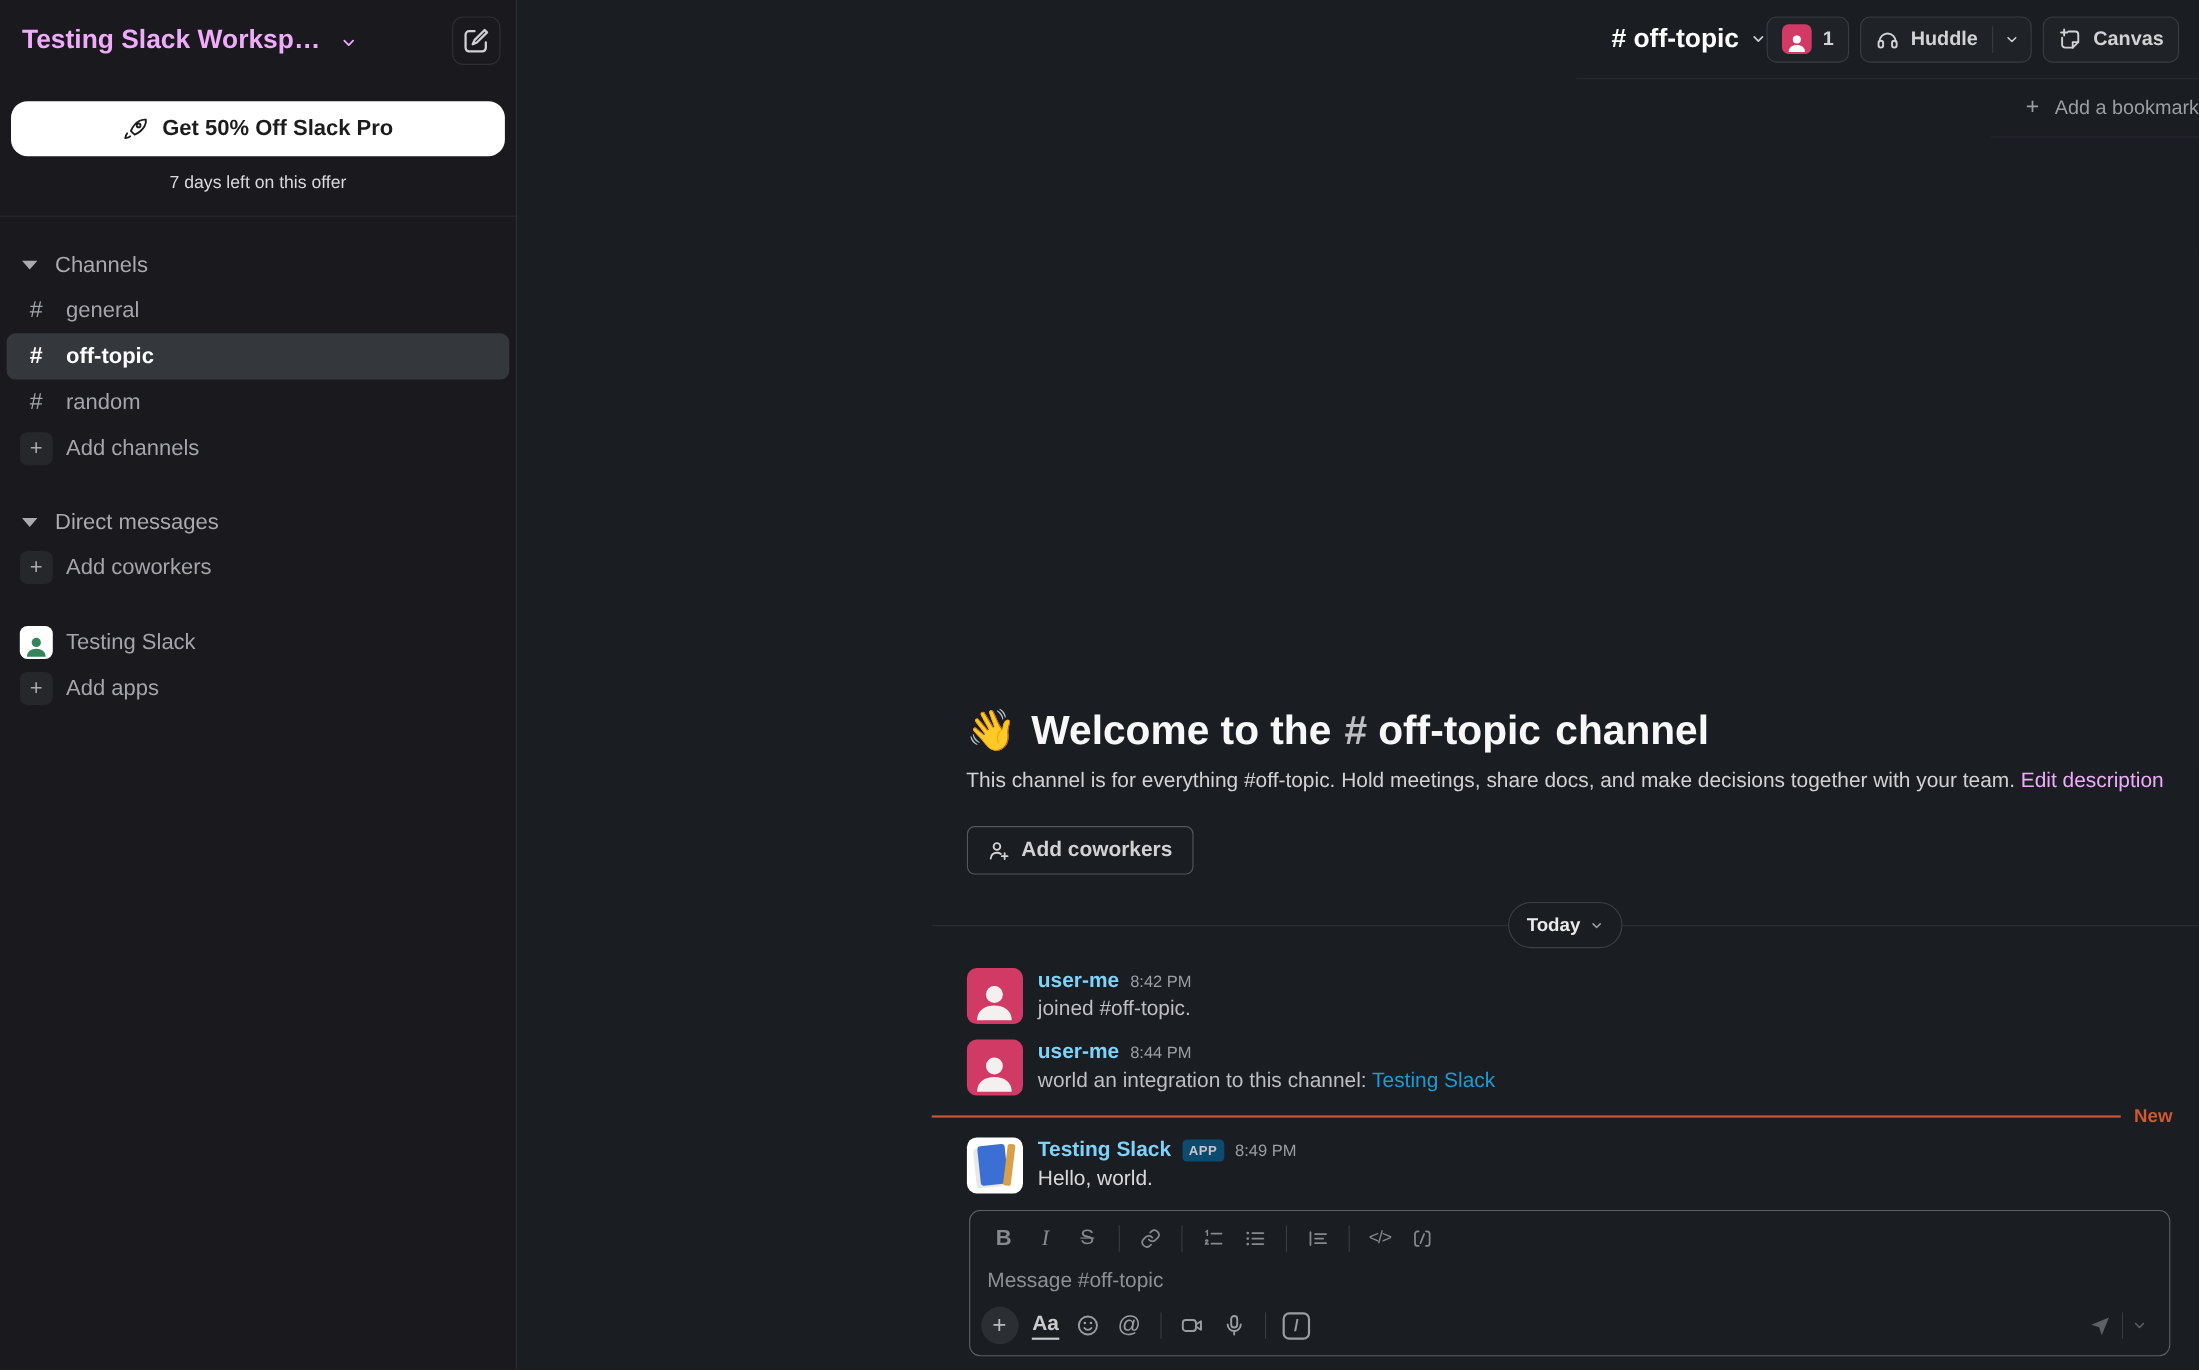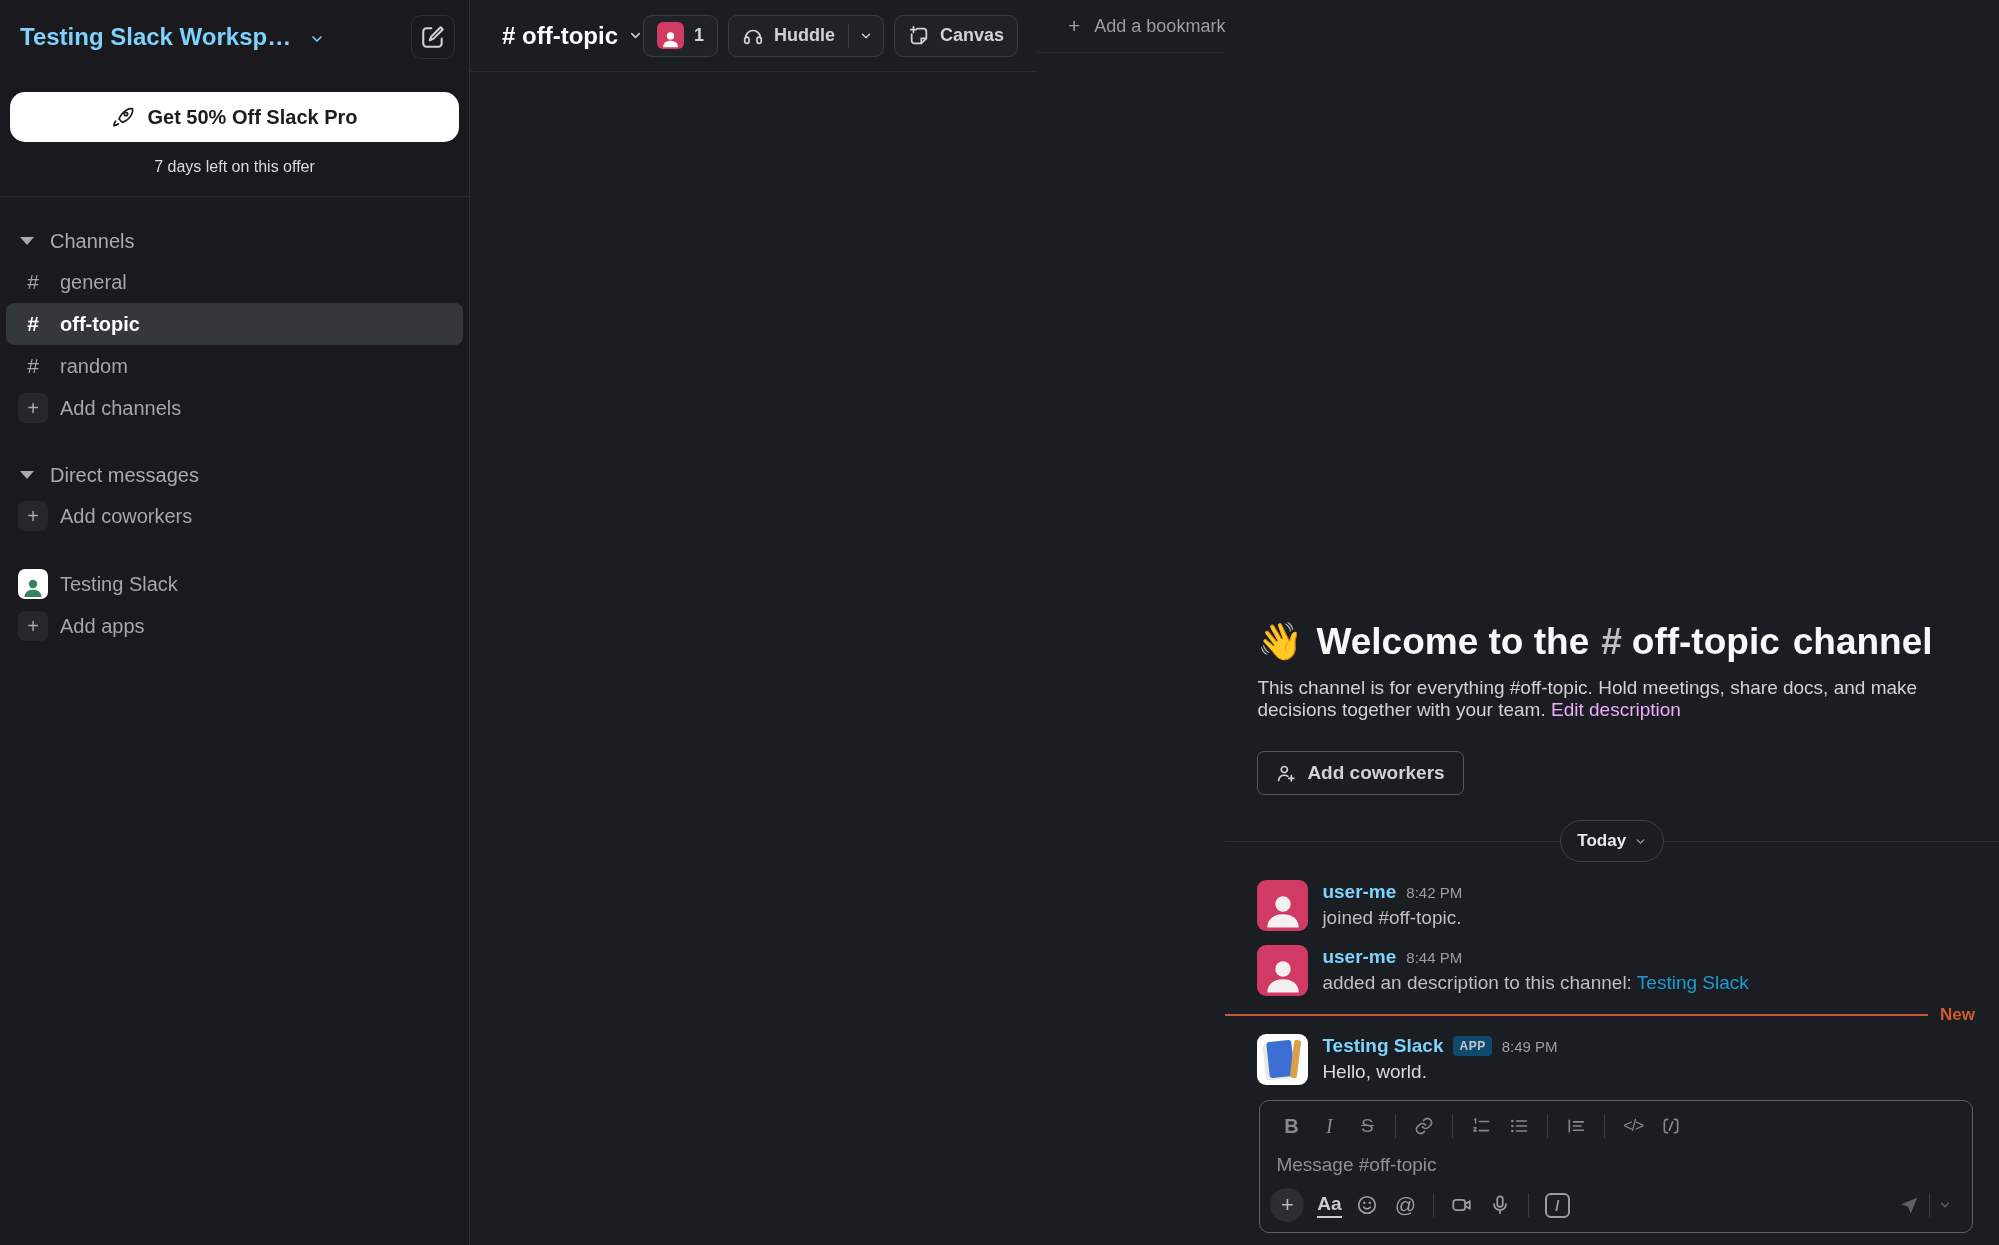--- a/index.html
+++ b/index.html
@@ -10,21 +10,21 @@
     overflow:hidden;
   }
   .app { display:flex; height:100%; }
 
   
   .sidebar {
     width:470px; min-width:470px; background:#1a191e;
     border-right:1px solid #2c2e32; display:flex; flex-direction:column;
   }
   .ws-header { height:74px; display:flex; align-items:center; justify-content:space-between; padding:0 14px 0 20px; }
-  .ws-name { font-size:24px; font-weight:bold; color:#7dd3fc; display:flex; align-items:center; gap:18px; cursor:pointer; }
+  .ws-name { font-size:24px; font-weight:bold; color:#f0abfc; display:flex; align-items:center; gap:18px; cursor:pointer; }
   .ws-name svg { margin-top:4px; }
   .compose-btn {
     width:44px; height:44px; border:1px solid #2e3034; border-radius:10px;
     background:transparent; color:#cfd1d3; display:flex; align-items:center; justify-content:center; cursor:pointer;
   }
   .promo { padding:18px 10px 0; }
   .promo-btn {
     width:100%; height:50px; background:#ffffff; color:#1d1c1d;
     border:none; border-radius:15px; font-family:inherit; font-size:20px; font-weight:bold;
     display:flex; align-items:center; justify-content:center; gap:12px; cursor:pointer;
@@ -48,21 +48,21 @@
     width:30px; height:30px; border-radius:7px; background:#25272b; color:#a9abae;
     display:flex; align-items:center; justify-content:center; font-size:20px; margin-right:12px; margin-left:-2px;
   }
   .gap { height:26px; }
   .app-avatar {
     width:30px; height:30px; border-radius:7px; background:#ffffff;
     display:flex; align-items:flex-end; justify-content:center; overflow:hidden; margin-right:12px; margin-left:-2px;
   }
 
   
-  .main { flex:1; display:flex; flex-direction:row; min-width:0; }
+  .main { flex:1; display:flex; flex-direction:column; min-width:0;align-items:flex-end; }
   .channel-header {
     height:72px; border-bottom:1px solid #2a2c30;
     display:flex; align-items:center; justify-content:space-between; padding:0 18px 0 32px;
   }
   .channel-title { display:flex; align-items:center; gap:10px; font-size:24px; font-weight:bold; color:#ffffff; cursor:pointer; }
   .header-actions { display:flex; align-items:center; gap:10px; }
   .hbtn {
     height:42px; background:#1f2226; border:1px solid #3a3d41; border-radius:9px;
     color:#d1d2d3; font-family:inherit; font-size:18px; font-weight:bold;
     display:flex; align-items:center; cursor:pointer; padding:0;
@@ -361,21 +361,21 @@
               <circle cx="12" cy="8.6" r="4.4"></circle>
               <path d="M3 22c0-5 4-7.6 9-7.6s9 2.6 9 7.6z"></path>
             </svg>
         </div>
         <div class="msg-body">
           <div class="msg-head">
             <span class="msg-name">user-me</span>
             <span class="msg-time">8:44 PM</span>
           </div>
           <div class="msg-text">
-            <span>added an description to this channel:</span>
+            <span>world an integration to this channel:</span>
             <a>Testing Slack</a>
           </div>
         </div>
       </div>
 
       <div class="new-divider">
         <div class="nline"></div>
         <span class="nlabel">New</span>
       </div>
 

